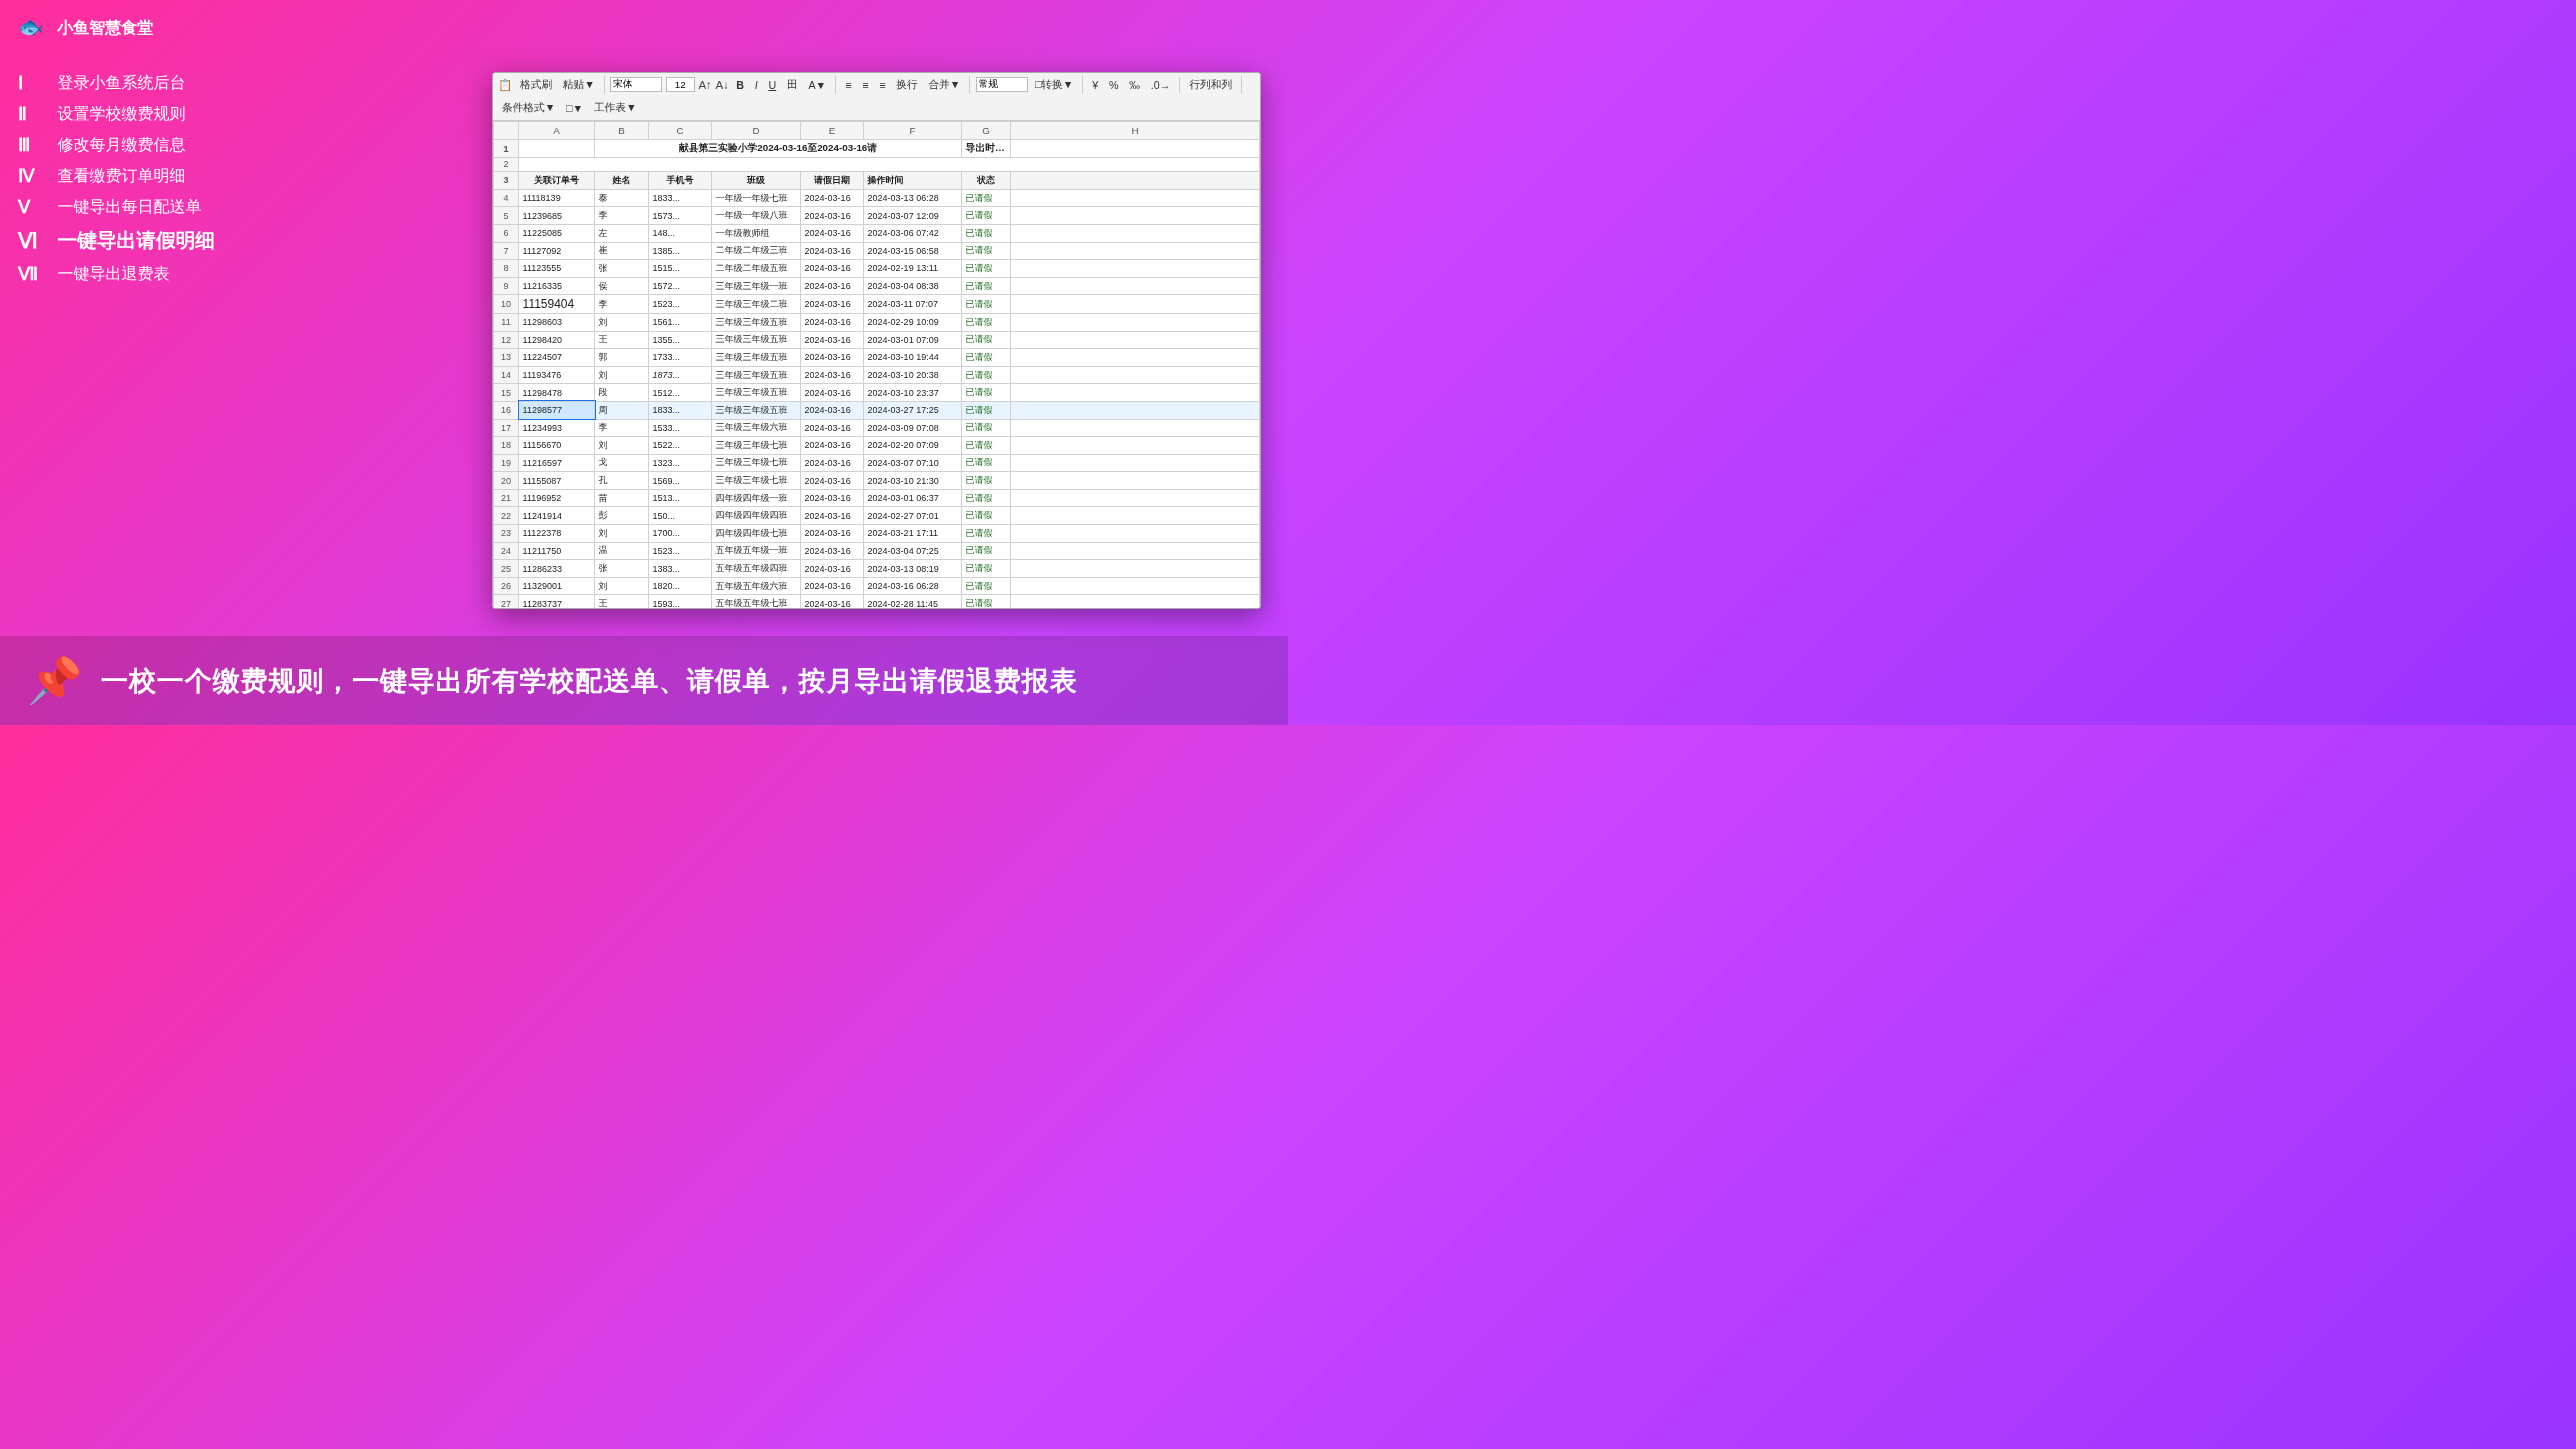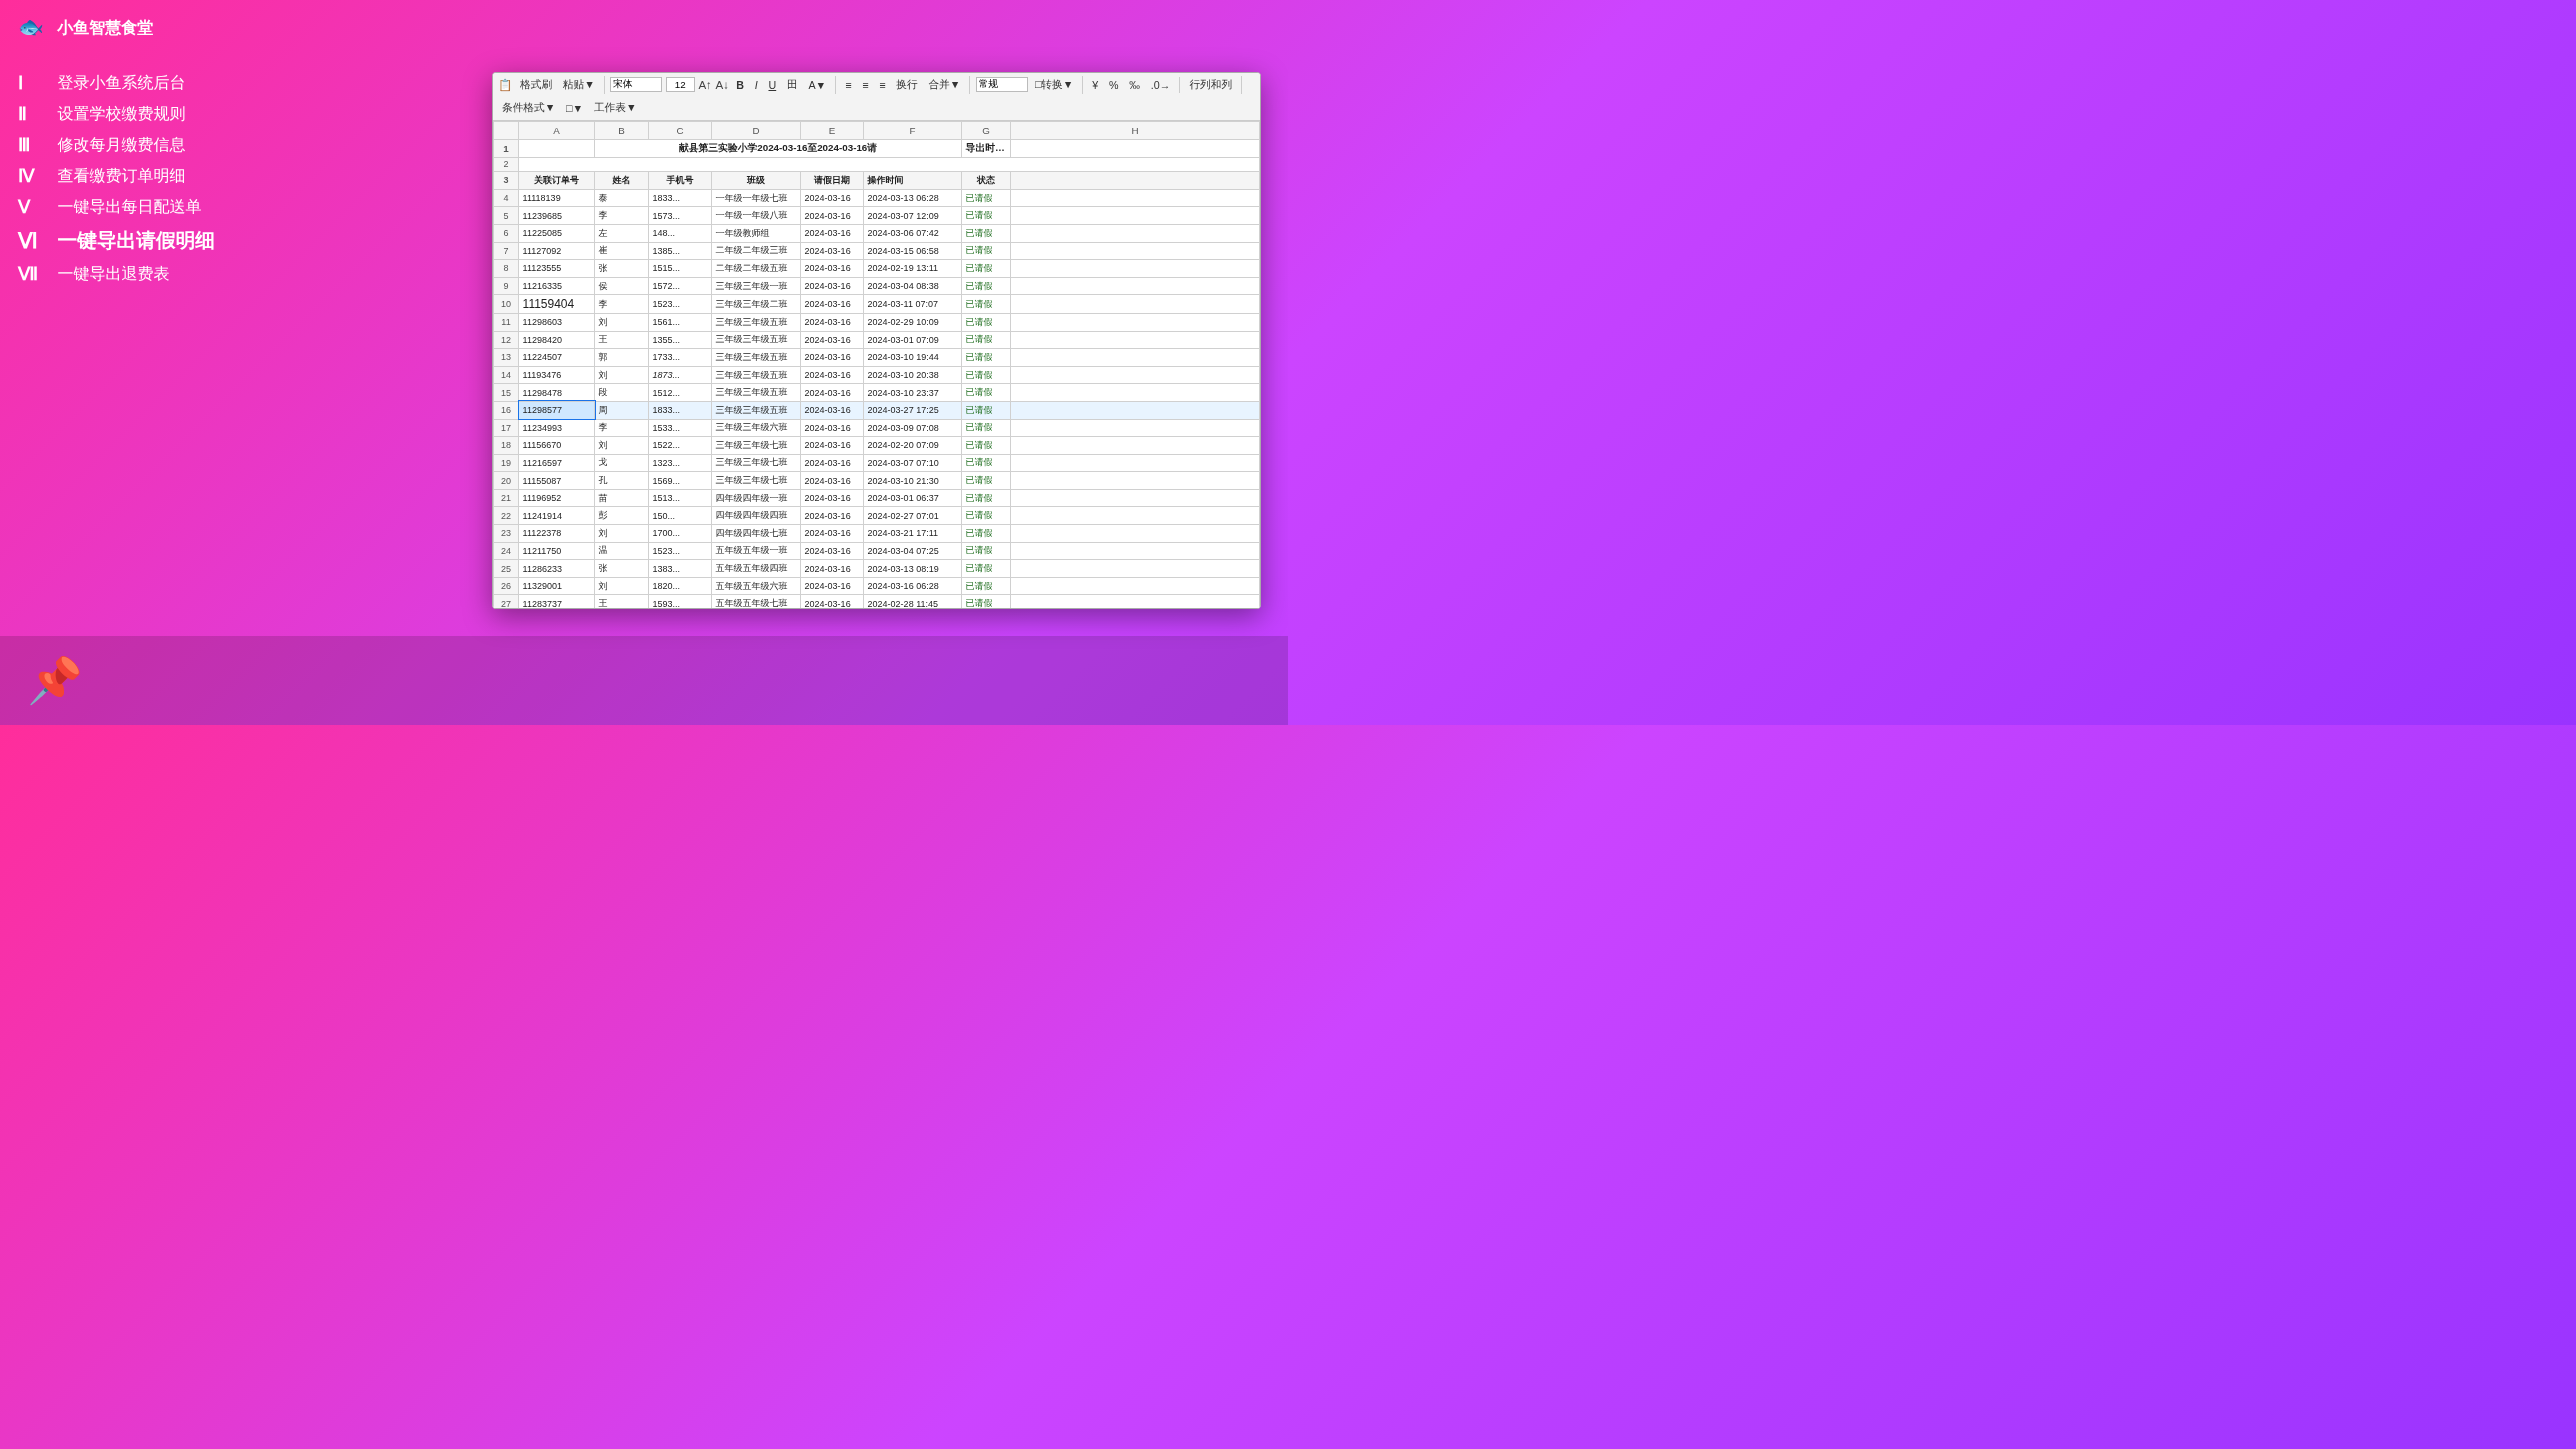--- a/index.html
+++ b/index.html
@@ -296,20 +296,21 @@
     </li>
     <li class="menu-item">
       <span class="menu-number">Ⅶ</span>
       <span>一键导出退费表</span>
     </li>
   </ul>
 </div>
 
 <div class="bottom-bar">
   <span class="pin-icon">📌</span>
+  <span class="tagline">一校一个缴费规则，一键导出所有学校配送单、请假单，按月导出请假退费报表</span>
 </div>
 
 <div class="excel-window">
 
   <div class="excel-toolbar">
     <div class="toolbar-group">
       <span class="tb-icon">📋</span>
       <button class="tb-btn">格式刷</button>
       <button class="tb-btn">粘贴▼</button>
     </div>

